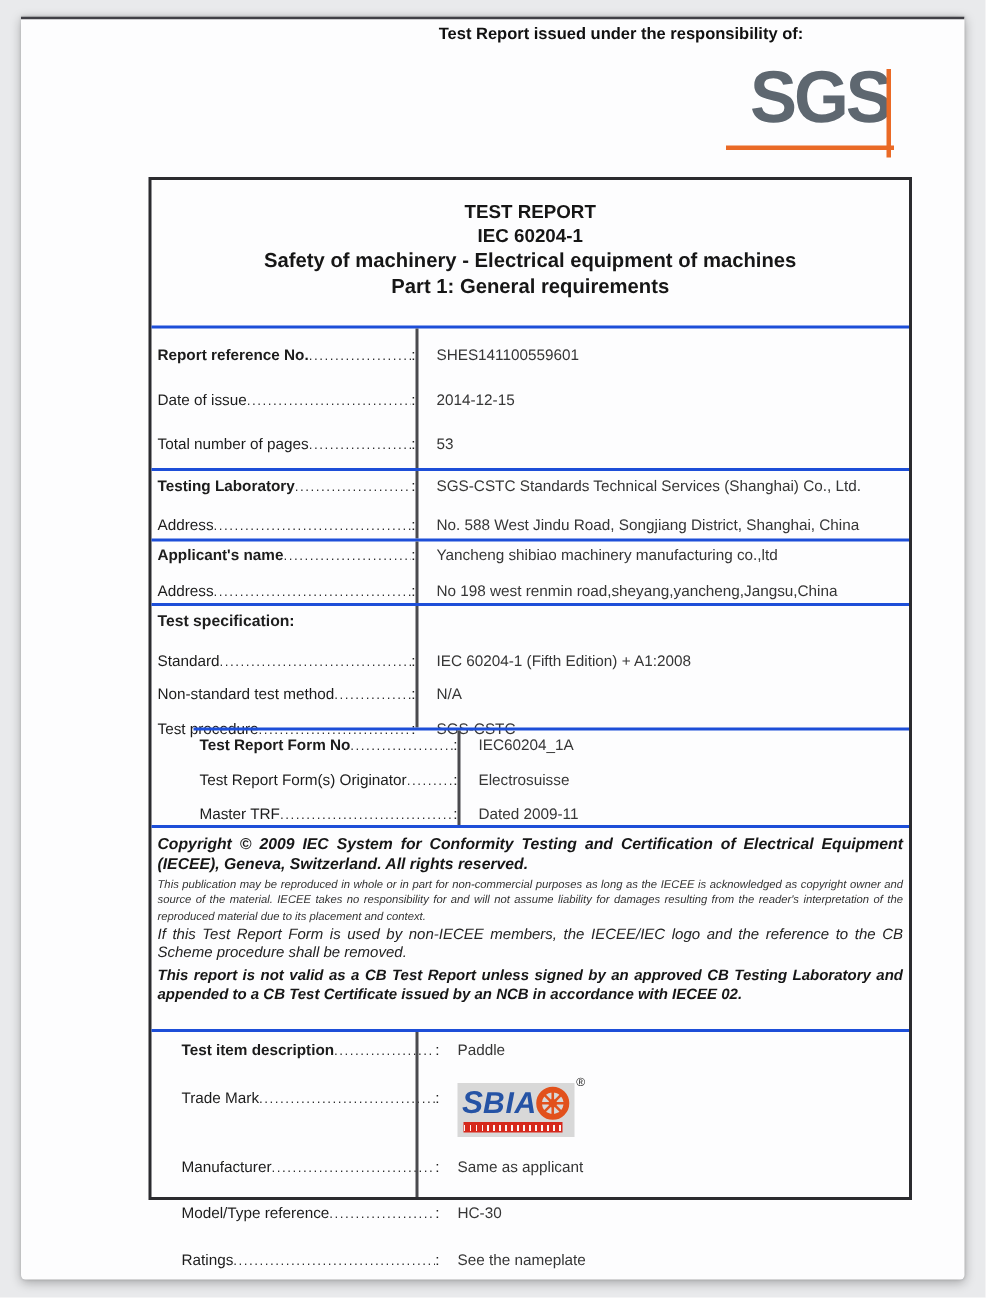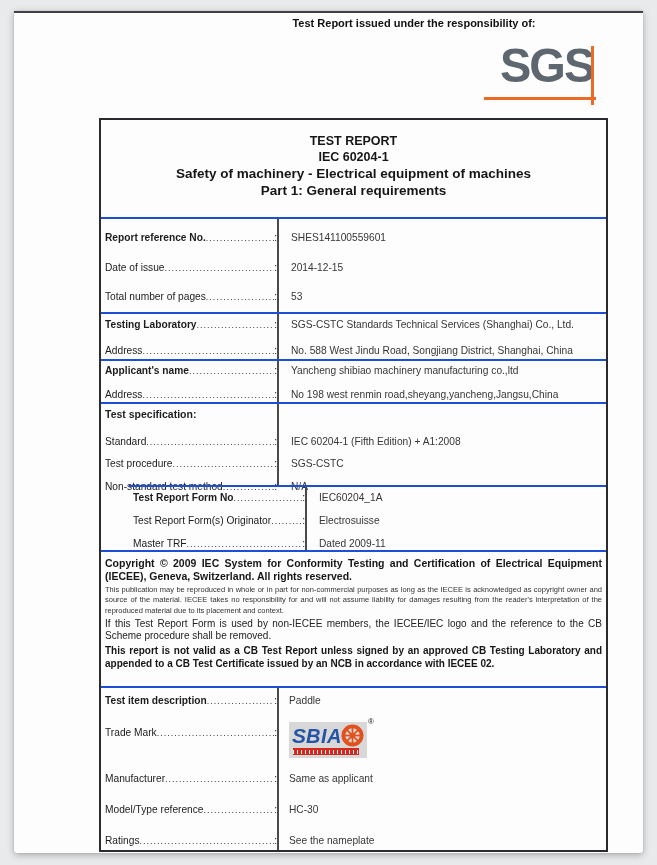--- a/index.html
+++ b/index.html
@@ -36,27 +36,27 @@
   .colon::after{content:":";}
   .val{flex:1;padding-left:14px;color:#363636;}
   .sA{height:95px;padding-top:10px;} .sA .row{height:26.5px;padding-top:3px;}
   .sB{height:47px;padding-top:2px;}  .sB .row{height:22.5px;padding-top:3px;}
   .sC{height:43px;padding-top:1px;}  .sC .row{height:21px;padding-top:3px;}
   .sD{height:83px;padding-top:1px;}  .sD .row{height:20.5px;padding-top:2px;align-items:center;}
   .sD .hdr{font-size:10.5px;font-weight:700;height:21px;padding:3px 0 0 4px;}
   .sE{height:65px;padding-top:3px;margin-left:28px;}  .sE .row{height:21px;padding-top:2px;}
   
   .copyright{height:136px;padding:5px 4px 0 4px;text-align:justify;}
-  .copyright p{margin:0 0 2px 0;}
+  .copyright p{margin:0 0 2px 0;font-style:italic;}
   .cp1{font-size:10.5px;font-weight:700;line-height:1.25;color:#161616;}
   .cp2{font-size:7.5px;line-height:1.35;color:#333;}
   .cp3{font-size:10px;line-height:1.28;color:#222;}
   .cp4{font-size:10px;font-weight:700;line-height:1.25;color:#161616;}
   
-  .item-sect{height:164px;padding-top:4px;}
+  .item-sect{height:112px;padding-top:4px;padding-left:16px;}
   .item-sect .r0{height:26px;padding-top:3px;}
   .item-sect .r1{height:48px;}
   .item-sect .r1 .lbl{padding-top:6px;}
   .item-sect .r2{height:27px;padding-top:4px;}
   .item-sect .r3{height:27px;padding-top:4px;}
   .item-sect .r4{height:22px;padding-top:4px;}
   .item-sect .val{padding-left:12px;}
   
   .tm-wrap{position:relative;width:78px;margin-top:1px;}
   .tm-box{position:relative;width:78px;height:36px;background:#d8d8d8;overflow:hidden;}
@@ -167,33 +167,33 @@
         <div class="row">
           <div class="lbl">
               <span class="lt">Standard</span>
               <span class="dots"></span>
               <span class="colon"></span>
             </div>
           <div class="val">IEC 60204-1 (Fifth Edition) + A1:2008</div>
         </div>
         <div class="row">
           <div class="lbl">
+              <span class="lt">Non-standard test method</span>
+              <span class="dots"></span>
+              <span class="colon"></span>
+            </div>
+          <div class="val">N/A</div>
+        </div>
+        <div class="row">
+          <div class="lbl">
               <span class="lt">Test procedure</span>
               <span class="dots"></span>
               <span class="colon"></span>
             </div>
           <div class="val">SGS-CSTC</div>
-        </div>
-        <div class="row">
-          <div class="lbl">
-              <span class="lt">Non-standard test method</span>
-              <span class="dots"></span>
-              <span class="colon"></span>
-            </div>
-          <div class="val">N/A</div>
         </div>
       </div>
 
       <div class="sect sE">
         <div class="divider"></div>
         <div class="row">
           <div class="lbl">
               <span class="lt b">Test Report Form No</span>
               <span class="dots"></span>
               <span class="colon"></span>

